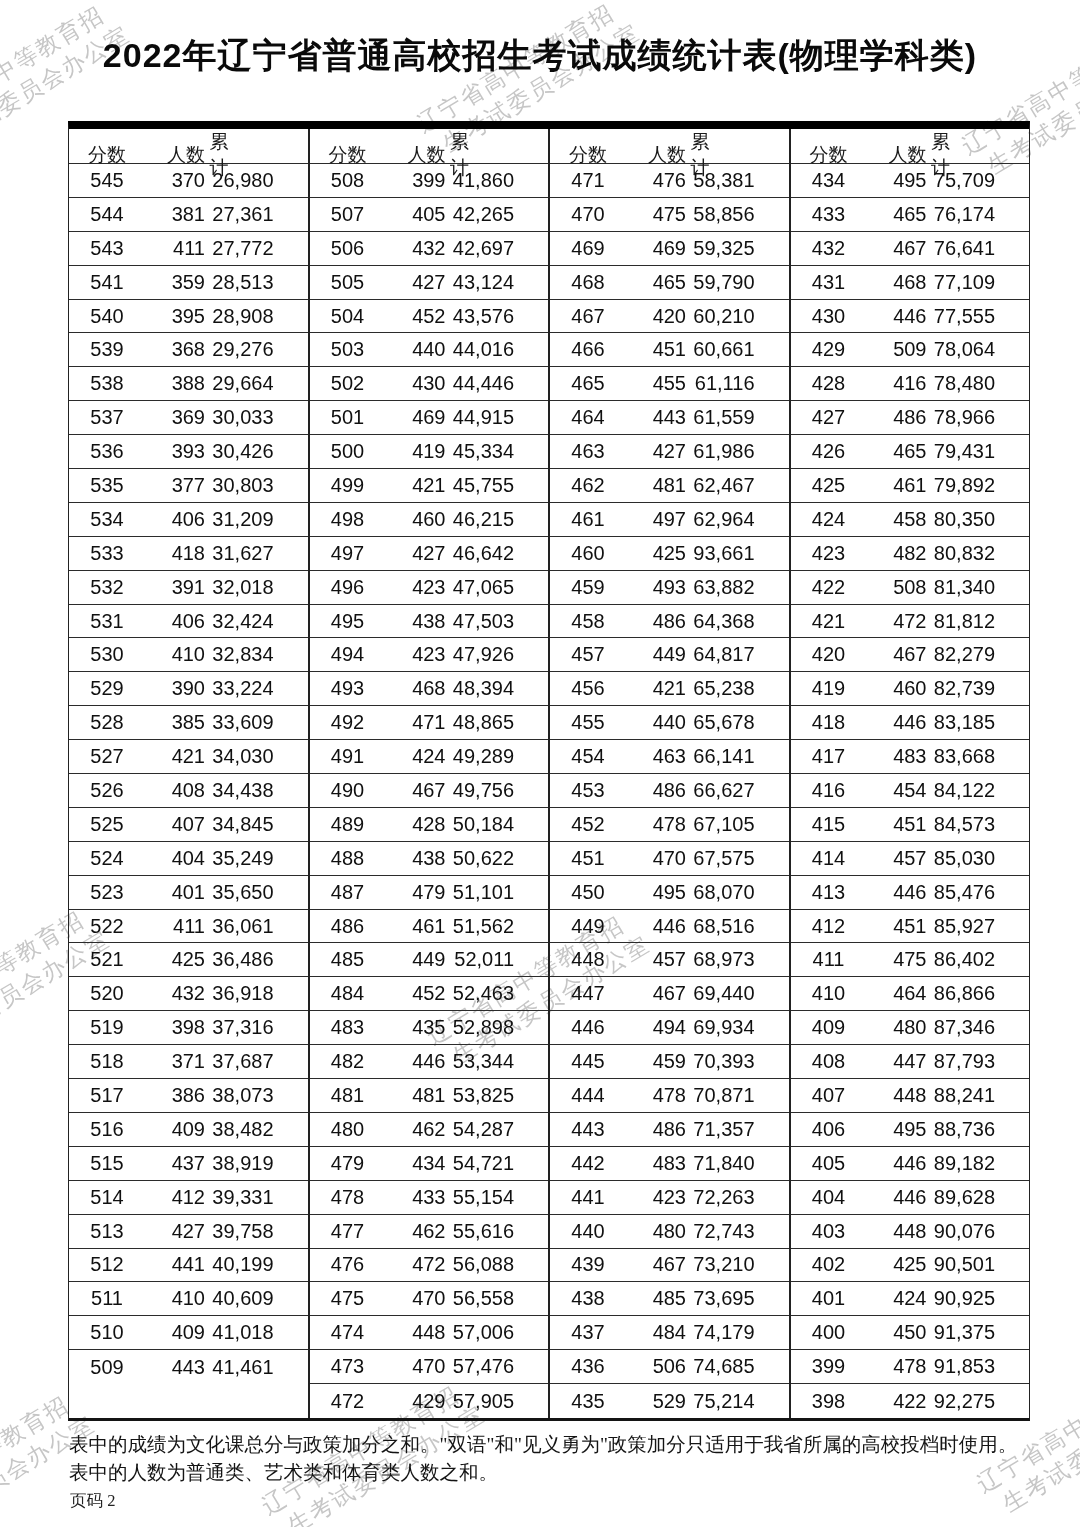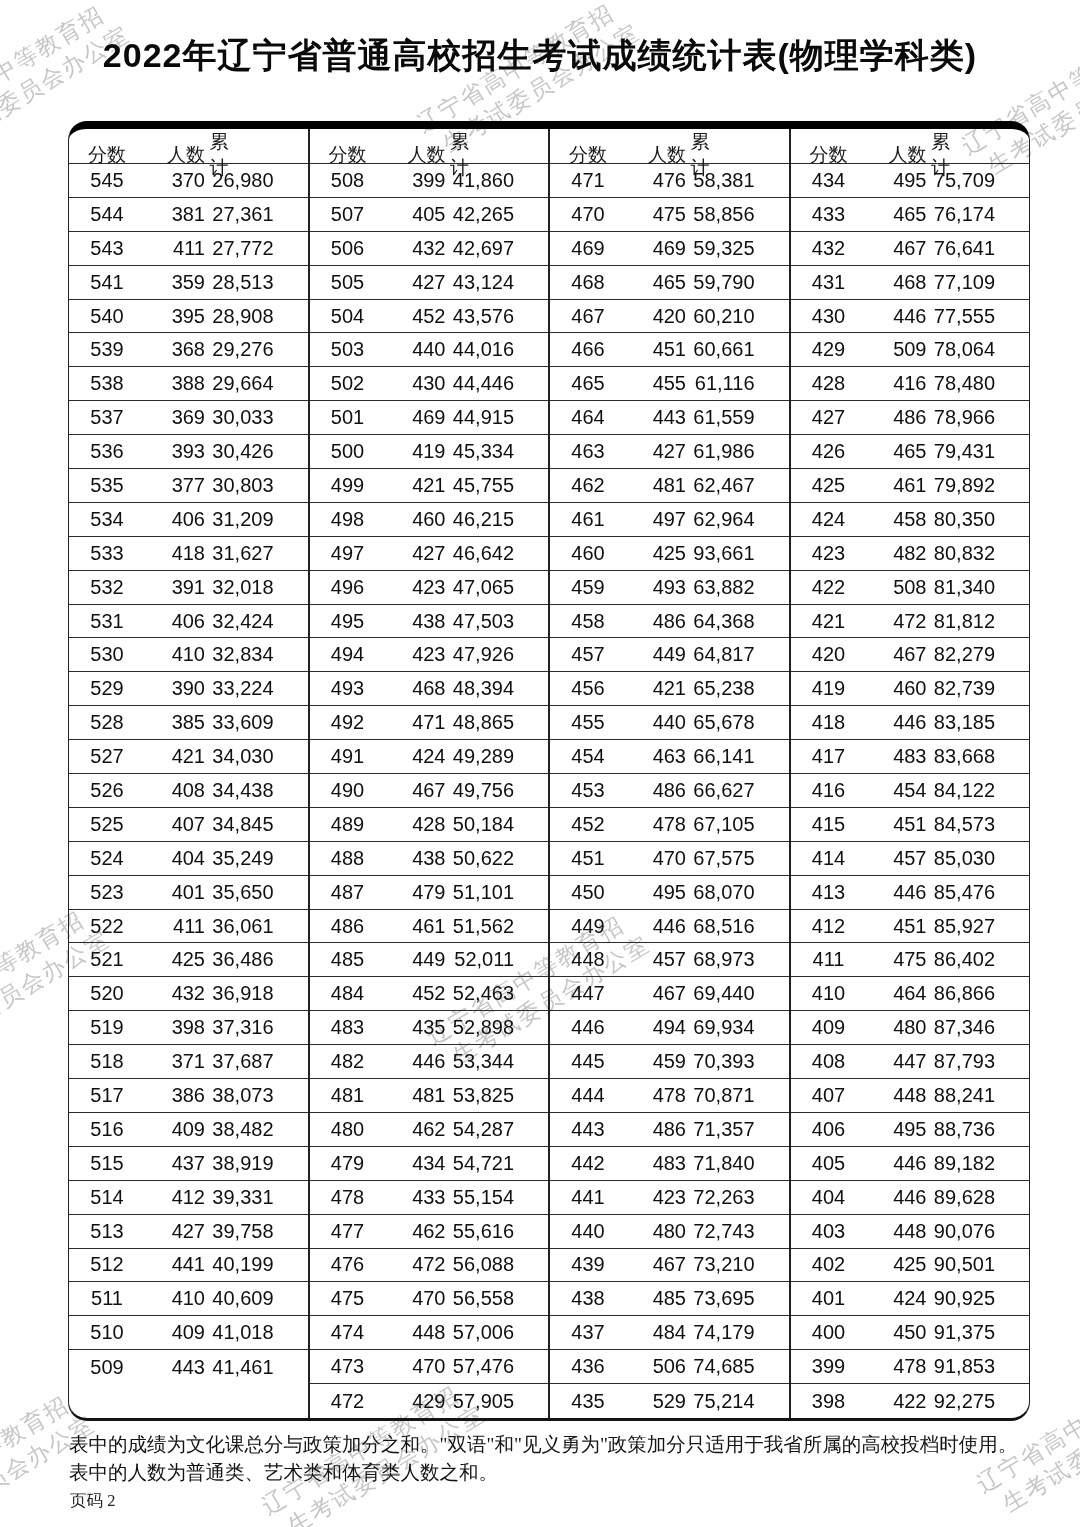--- a/index.html
+++ b/index.html
@@ -49,21 +49,20 @@
     left: 68px; top: 121px;
     width: 962px;
     box-sizing: border-box;
     border-top: 8px solid #000;
     border-bottom: 3px solid #141414;
     border-left: 1.5px solid #222;
     border-right: 1.5px solid #222;
     display: flex;
     z-index: 1;
     background: transparent;
-    border-radius: 19px;
   }
   .group { flex: 1 1 0; min-width: 0; }
   .group:not(:last-child) { border-right: 2px solid #222; }
 
   .row {
     display: grid;
     grid-template-columns: 76px 62px 1fr;
     align-items: center;
     height: 33.9px;
     box-sizing: border-box;

